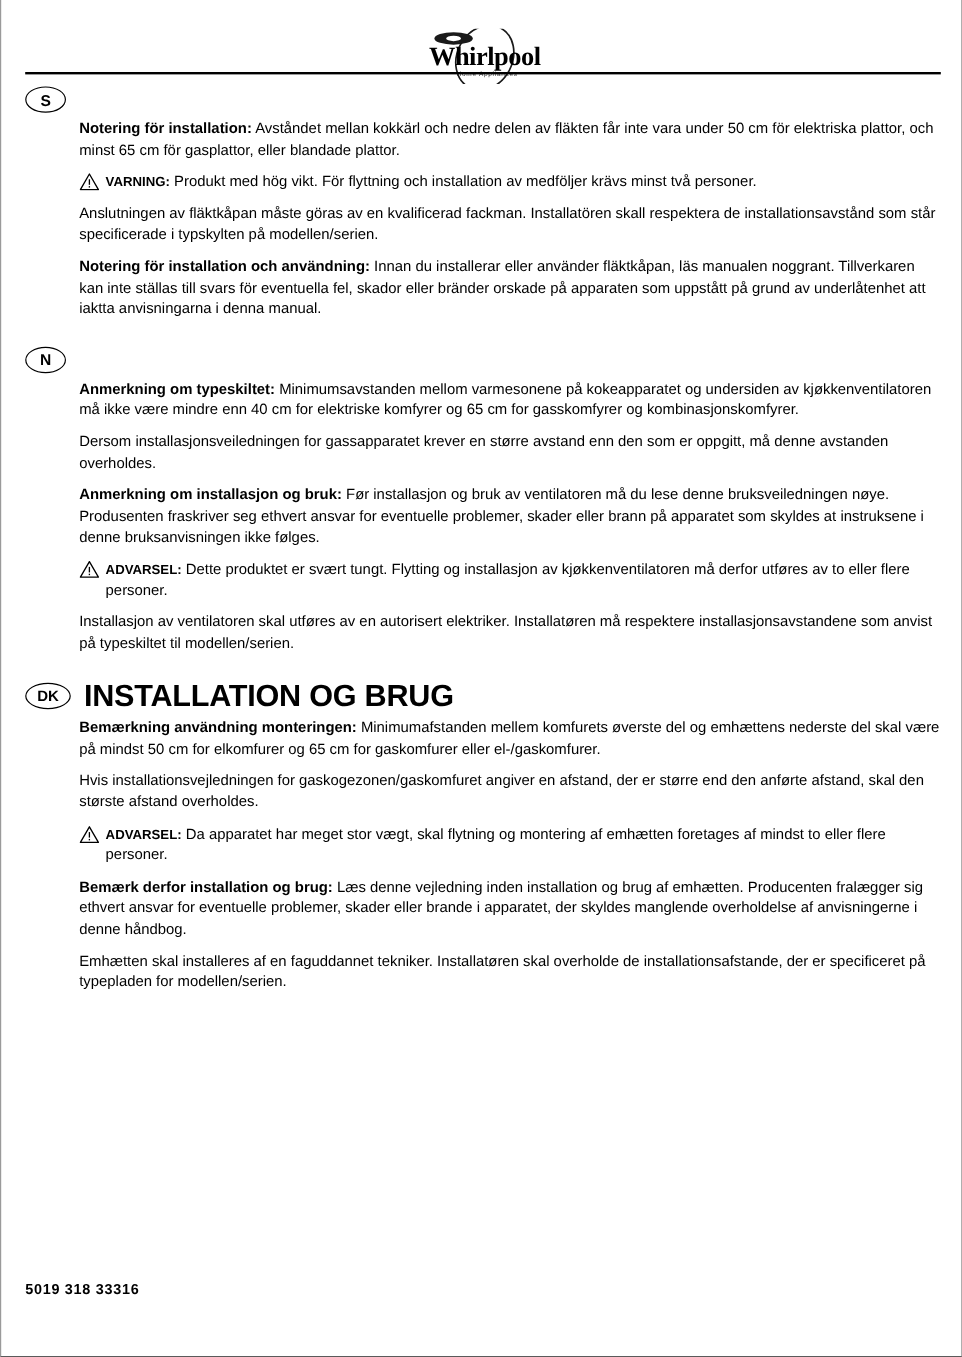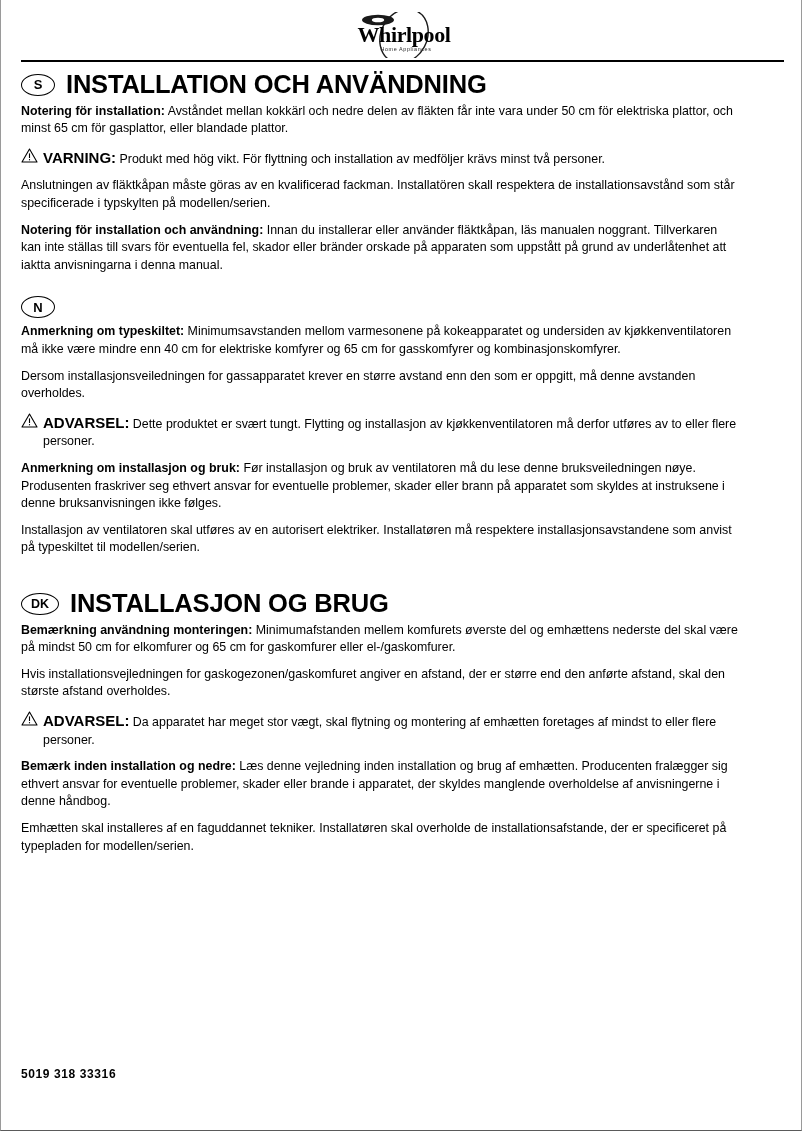--- a/index.html
+++ b/index.html
@@ -27,21 +27,21 @@
   .logo-band {
     position: absolute;
     top: 8px;
     left: 0;
     width: 802px;
     height: 52px;
   }
   .logo {
     position: absolute;
     left: 333px;
-    top: 4px;
+    top: 16px;
     width: 140px;
     height: 46px;
   }
   .logo svg { display: block; }
 
   .header-rule {
     position: absolute;
     left: 20px;
     top: 60px;
     width: 763px;
@@ -60,21 +60,21 @@
   .lang-section { margin-bottom: 4px; }
 
   .lang-head {
     display: flex;
     align-items: center;
     gap: 11px;
     margin: 0 0 5px 0;
     padding: 0;
   }
   .section-n .lang-head { margin-top: 22px; }
-  .section-dk .lang-head { margin-top: 34px; }
+  .section-dk .lang-head { margin-top: 22px; }
 
   .lang-badge {
     flex: 0 0 auto;
     width: 34px;
     height: 22px;
     border: 1.6px solid #000;
     border-radius: 50%;
     display: flex;
     align-items: center;
     justify-content: center;
@@ -88,20 +88,21 @@
 
   .lang-title {
     font-size: 25.5px;
     font-weight: bold;
     letter-spacing: -0.2px;
     line-height: 1;
     white-space: nowrap;
   }
 
   .body-block {
+    margin-left: 45px;
     width: 718px;
   }
 
   p.para {
     margin: 0 0 9px 0;
     font-size: 12.4px;
     line-height: 1.42;
     text-align: left;
   }
   p.para:last-child { margin-bottom: 0; }
@@ -110,21 +111,21 @@
 
   .warn-line { position: relative; padding-left: 22px; }
   .warn-icon {
     position: absolute;
     left: 0;
     top: 1px;
     width: 17px;
     height: 15px;
   }
   .warn-icon svg { display: block; }
-  .warn-label { font-weight: bold; font-size: 15px; }
+  .warn-label { font-weight: bold; font-size: 11px; }
 
   
   .doc-number {
     position: absolute;
     left: 20px;
     top: 1067px;
     font-size: 12px;
     font-weight: bold;
     letter-spacing: 0.6px;
   }
@@ -150,21 +151,20 @@
     </div>
   </div>
 
   <div class="header-rule"></div>
 
   <div class="content">
 
   <div class="lang-section section-s">
         <div class="lang-head">
           <div class="lang-badge">S</div>
-          <div class="lang-title">INSTALLATION OCH ANVÄNDNING</div>
         </div>
         <div class="body-block">
           <p class="para"><span class="lead">Notering för installation:</span><span> Avståndet mellan kokkärl och nedre delen av fläkten får inte vara under 50 cm för elektriska plattor, och minst 65 cm för gasplattor, eller blandade plattor.</span></p>
           <p class="para warn-line"><span class="warn-icon">
               <svg viewBox="0 0 17 15" width="17" height="15" aria-hidden="true">
                 <path d="M8.5 1 L16 14 L1 14 Z" fill="none" stroke="#000" stroke-width="1.1" stroke-linejoin="round"></path>
                 <rect x="7.95" y="5.4" width="1.1" height="4.6" fill="#000"></rect>
                 <rect x="7.95" y="11.1" width="1.1" height="1.2" fill="#000"></rect>
               </svg>
             </span><span class="warn-label">VARNING:</span><span> Produkt med hög vikt. För flyttning och  installation av medföljer krävs minst två personer.</span></p>
@@ -172,47 +172,47 @@
           <p class="para"><span class="lead">Notering för installation och användning:</span><span> Innan du installerar eller använder fläktkåpan, läs manualen noggrant. Tillverkaren kan inte ställas till svars för eventuella fel, skador eller bränder orskade på apparaten som uppstått på grund av underlåtenhet att iaktta anvisningarna i denna manual.</span></p>
         </div>
       </div>
       <div class="lang-section section-n">
         <div class="lang-head">
           <div class="lang-badge">N</div>
         </div>
         <div class="body-block">
           <p class="para"><span class="lead">Anmerkning om typeskiltet:</span><span> Minimumsavstanden mellom varmesonene på kokeapparatet og undersiden av kjøkkenventilatoren må ikke være mindre enn 40 cm for elektriske komfyrer og 65 cm for gasskomfyrer og kombinasjonskomfyrer.</span></p>
           <p class="para"><span>Dersom installasjonsveiledningen for gassapparatet krever en større avstand enn den som er oppgitt, må denne avstanden overholdes.</span></p>
+          <p class="para"><span class="lead">Anmerkning om installasjon og bruk:</span><span> Før installasjon og bruk av ventilatoren må du lese denne bruksveiledningen nøye. Produsenten fraskriver seg ethvert ansvar for eventuelle problemer, skader eller brann på apparatet som skyldes at instruksene i denne bruksanvisningen ikke følges.</span></p>
           <p class="para warn-line"><span class="warn-icon">
               <svg viewBox="0 0 17 15" width="17" height="15" aria-hidden="true">
                 <path d="M8.5 1 L16 14 L1 14 Z" fill="none" stroke="#000" stroke-width="1.1" stroke-linejoin="round"></path>
                 <rect x="7.95" y="5.4" width="1.1" height="4.6" fill="#000"></rect>
                 <rect x="7.95" y="11.1" width="1.1" height="1.2" fill="#000"></rect>
               </svg>
             </span><span class="warn-label">ADVARSEL:</span><span> Dette produktet er svært tungt. Flytting og installasjon av kjøkkenventilatoren må derfor utføres av to eller flere personer.</span></p>
-          <p class="para"><span class="lead">Anmerkning om installasjon og bruk:</span><span> Før installasjon og bruk av ventilatoren må du lese denne bruksveiledningen nøye. Produsenten fraskriver seg ethvert ansvar for eventuelle problemer, skader eller brann på apparatet som skyldes at instruksene i denne bruksanvisningen ikke følges.</span></p>
           <p class="para"><span>Installasjon av ventilatoren skal utføres av en autorisert elektriker. Installatøren må respektere installasjonsavstandene som anvist på typeskiltet til modellen/serien.</span></p>
         </div>
       </div>
       <div class="lang-section section-dk">
         <div class="lang-head">
           <div class="lang-badge wide">DK</div>
-          <div class="lang-title">INSTALLASJON OG BRUG</div>
+          <div class="lang-title">INSTALLATION OG BRUG</div>
         </div>
         <div class="body-block">
           <p class="para"><span class="lead">Bemærkning användning monteringen:</span><span> Minimumafstanden mellem komfurets øverste del og emhættens nederste del skal være på mindst 50 cm for elkomfurer og 65 cm for gaskomfurer eller el-/gaskomfurer.</span></p>
           <p class="para"><span>Hvis installationsvejledningen for gaskogezonen/gaskomfuret angiver en afstand, der er større end den anførte afstand, skal den største afstand overholdes.</span></p>
           <p class="para warn-line"><span class="warn-icon">
               <svg viewBox="0 0 17 15" width="17" height="15" aria-hidden="true">
                 <path d="M8.5 1 L16 14 L1 14 Z" fill="none" stroke="#000" stroke-width="1.1" stroke-linejoin="round"></path>
                 <rect x="7.95" y="5.4" width="1.1" height="4.6" fill="#000"></rect>
                 <rect x="7.95" y="11.1" width="1.1" height="1.2" fill="#000"></rect>
               </svg>
             </span><span class="warn-label">ADVARSEL:</span><span> Da apparatet har meget stor vægt, skal flytning og montering af emhætten foretages af mindst to eller flere personer.</span></p>
-          <p class="para"><span class="lead">Bemærk inden installation og nedre:</span><span> Læs denne vejledning inden installation og brug af emhætten. Producenten fralægger sig ethvert ansvar for eventuelle problemer, skader eller brande i apparatet, der skyldes manglende overholdelse af anvisningerne i denne håndbog.</span></p>
+          <p class="para"><span class="lead">Bemærk derfor installation og brug:</span><span> Læs denne vejledning inden installation og brug af emhætten. Producenten fralægger sig ethvert ansvar for eventuelle problemer, skader eller brande i apparatet, der skyldes manglende overholdelse af anvisningerne i denne håndbog.</span></p>
           <p class="para"><span>Emhætten skal installeres af en faguddannet tekniker. Installatøren skal overholde de installationsafstande, der er specificeret på typepladen for modellen/serien.</span></p>
         </div>
       </div>
     </div>
 
   <div class="doc-number">5019 318 33316</div>
 
 </div>
 
 </body></html>

